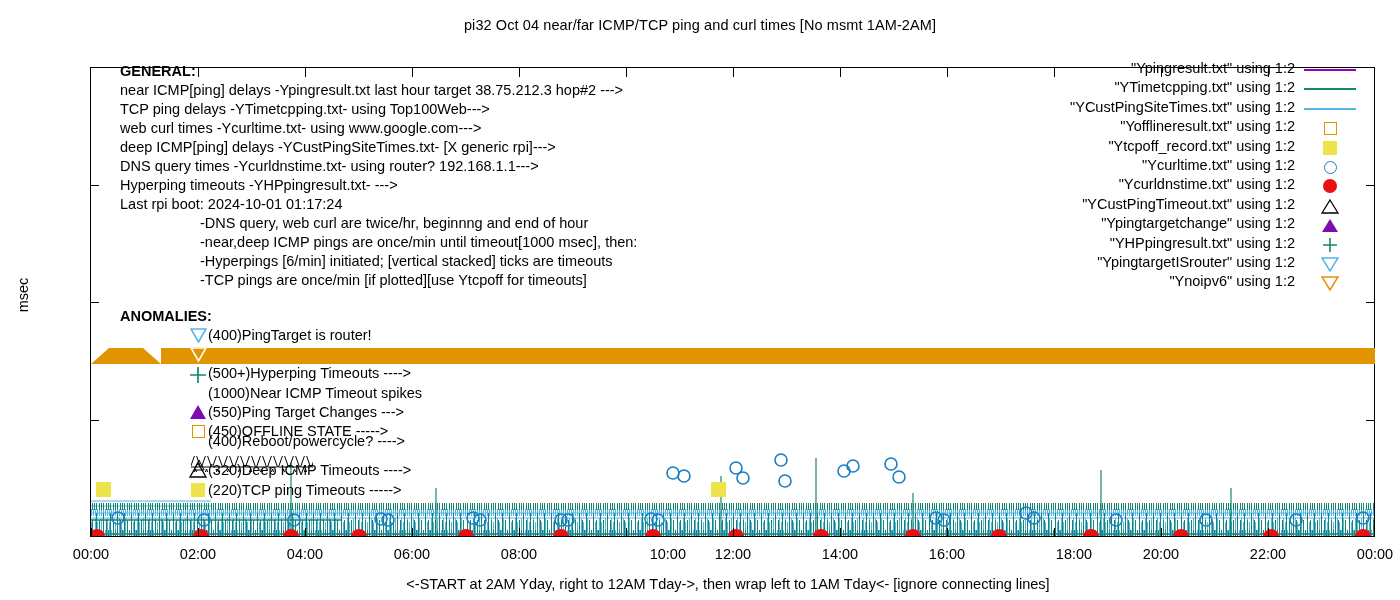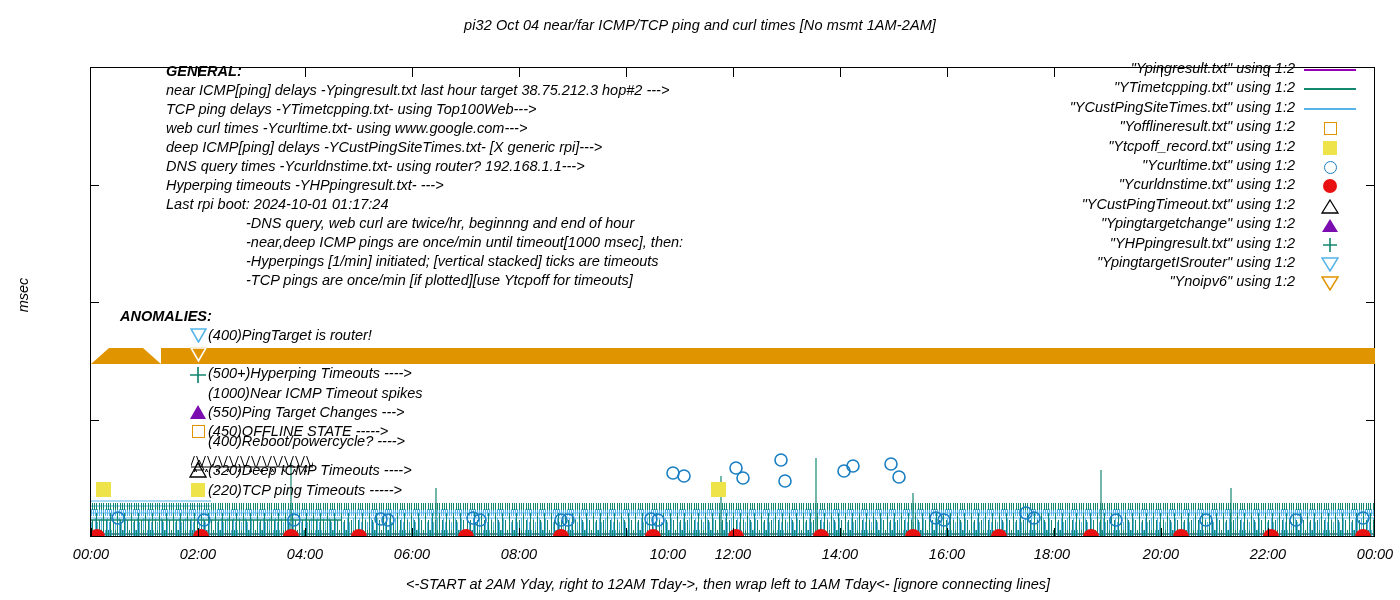--- a/index.html
+++ b/index.html
@@ -1,19 +1,19 @@
 <!DOCTYPE html>
 <html><head>
 <meta charset="utf-8">
 <style>
   html,body{margin:0;padding:0;background:#fff;}
   body{width:1400px;height:600px;overflow:hidden;
        font-family:"Liberation Sans","DejaVu Sans",sans-serif;
        color:#000;-webkit-font-smoothing:none;}
-  #root{position:relative;width:1400px;height:576px;font-style:italic;}
+  #root{position:relative;width:1400px;height:576px;}
 
   .abs{position:absolute;}
 
   
   #chart-title{left:0;top:17px;width:1400px;text-align:center;
       font-size:14.5px;letter-spacing:.1px;}
 
   
   #plot-frame{left:90px;top:67px;width:1285px;height:470px;
       border:1px solid #000;box-sizing:border-box;}
@@ -189,21 +189,21 @@
   <div class="abs">
     <div class="abs xtick-label" style="left:31px;">00:00</div>
     <div class="abs xtick-label" style="left:138px;">02:00</div>
     <div class="abs xtick-label" style="left:245px;">04:00</div>
     <div class="abs xtick-label" style="left:352px;">06:00</div>
     <div class="abs xtick-label" style="left:459px;">08:00</div>
     <div class="abs xtick-label" style="left:566px;text-align:right;">10:00</div>
     <div class="abs xtick-label" style="left:673px;">12:00</div>
     <div class="abs xtick-label" style="left:780px;">14:00</div>
     <div class="abs xtick-label" style="left:887px;">16:00</div>
-    <div class="abs xtick-label" style="left:992px;">18:00</div>
+    <div class="abs xtick-label" style="left:1014px;">18:00</div>
     <div class="abs xtick-label" style="left:1101px;">20:00</div>
     <div class="abs xtick-label" style="left:1208px;">22:00</div>
     <div class="abs xtick-label" style="left:1315px;">00:00</div>
 
     <div class="abs xtick-mark" style="left:91px;"></div>
     <div class="abs xtick-mark" style="left:198px;"></div>
     <div class="abs xtick-mark" style="left:305px;"></div>
     <div class="abs xtick-mark" style="left:412px;"></div>
     <div class="abs xtick-mark" style="left:519px;"></div>
     <div class="abs xtick-mark" style="left:626px;"></div>
@@ -221,32 +221,32 @@
     <div class="abs xtick-mark-t" style="left:733px;"></div>
     <div class="abs xtick-mark-t" style="left:840px;"></div>
     <div class="abs xtick-mark-t" style="left:947px;"></div>
     <div class="abs xtick-mark-t" style="left:1054px;"></div>
     <div class="abs xtick-mark-t" style="left:1161px;"></div>
     <div class="abs xtick-mark-t" style="left:1268px;"></div>
 
     <div class="abs" id="xlabel">&lt;-START at 2AM Yday, right to 12AM Tday-&gt;, then wrap left to 1AM Tday&lt;- [ignore connecting lines]</div>
   </div>
 
-  <div class="abs" style="left:120px;top:63px;margin-left:46px;">
+  <div class="abs" style="left:120px;top:63px;">
     <div class="txt bold">GENERAL:</div>
     <div class="txt" style="margin-top:3px;">near ICMP[ping] delays -Ypingresult.txt last hour target 38.75.212.3 hop#2 ---&gt;</div>
     <div class="txt" style="margin-top:3px;">TCP ping delays -YTimetcpping.txt- using Top100Web---&gt;</div>
     <div class="txt" style="margin-top:3px;">web curl times -Ycurltime.txt- using www.google.com---&gt;</div>
     <div class="txt" style="margin-top:3px;">deep ICMP[ping] delays -YCustPingSiteTimes.txt- [X generic rpi]---&gt;</div>
     <div class="txt" style="margin-top:3px;">DNS query times -Ycurldnstime.txt- using router? 192.168.1.1---&gt;</div>
     <div class="txt" style="margin-top:3px;">Hyperping timeouts -YHPpingresult.txt- ---&gt;</div>
     <div class="txt" style="margin-top:3px;">Last rpi boot: 2024-10-01 01:17:24</div>
     <div class="txt" style="margin-top:3px;padding-left:80px;">-DNS query, web curl are twice/hr, beginnng and end of hour</div>
     <div class="txt" style="margin-top:3px;padding-left:80px;">-near,deep ICMP pings are once/min until timeout[1000 msec], then:</div>
-    <div class="txt" style="margin-top:3px;padding-left:80px;"> -Hyperpings [1/min] initiated; [vertical stacked] ticks are timeouts</div>
+    <div class="txt" style="margin-top:3px;padding-left:80px;"> -Hyperpings [6/min] initiated; [vertical stacked] ticks are timeouts</div>
     <div class="txt" style="margin-top:3px;padding-left:80px;">-TCP pings are once/min [if plotted][use Ytcpoff for timeouts]</div>
   </div>
 
   <div class="abs txt bold" style="left:120px;top:308px;">ANOMALIES:</div>
 
   <div class="abs txt" style="left:208px;top:327px;">(400)PingTarget is router!</div>
   <svg class="abs" style="left:190px;top:328px;" width="17" height="15">
     <path d="M1 1 L16 1 L8.5 14 Z" fill="none" stroke="#56b4e9" stroke-width="1.6"></path>
   </svg>
 

